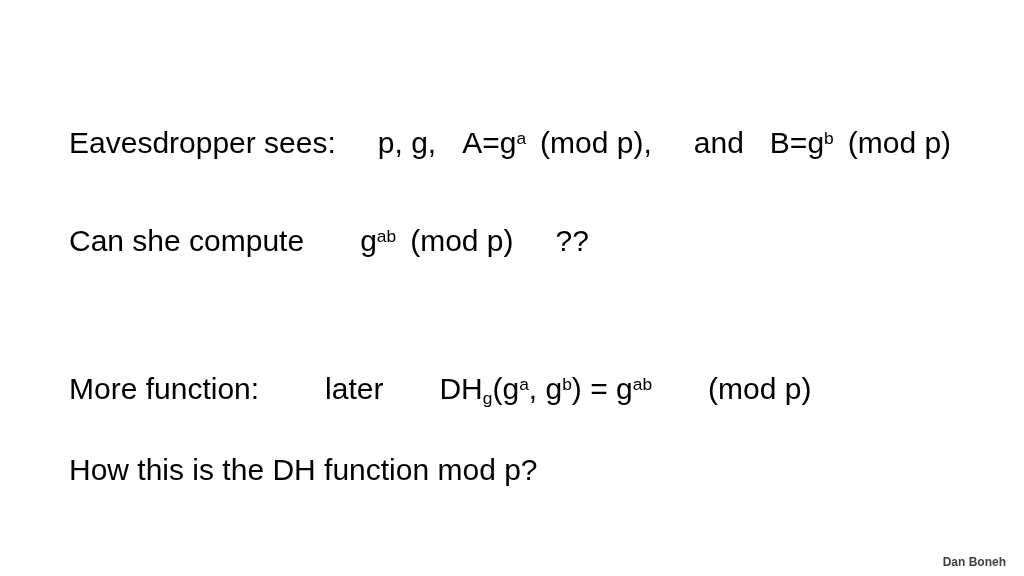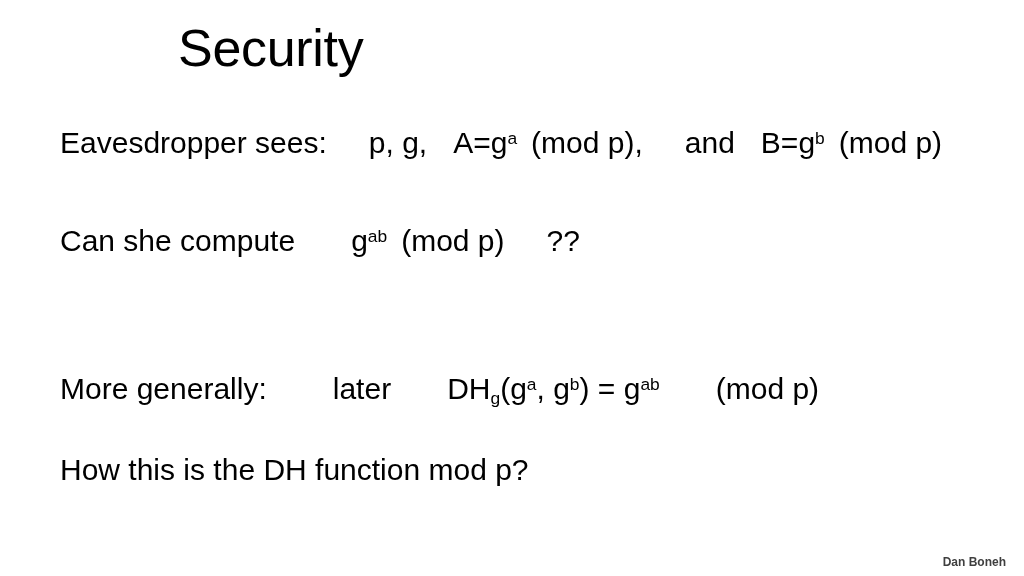--- a/index.html
+++ b/index.html
@@ -40,21 +40,21 @@
     font-size: 31px;
     line-height: 1;
     font-weight: 400;
     color: #000000;
     margin-left: 44px;
   }
 
   
   .body-line {
     position: absolute;
-    left: 60px;
+    left: 69px;
     white-space: nowrap;
     font-size: 30px;
     line-height: 1;
     font-weight: 400;
     color: #000000;
   }
   .line-eavesdropper { top: 128px; }
   .line-compute      { top: 226px; }
   .line-define       { top: 374px; }
   .line-howhard      { top: 455px; }
@@ -94,33 +94,32 @@
     white-space: nowrap;
     font-weight: bold;
   }
 </style>
 </head>
 <body>
 
 <div class="slide">
 
   <div class="title-row">
-    <span class="title-main">Security</span>
   </div>
 
   <div class="body-line line-eavesdropper">
     <span class="seg">Eavesdropper sees:</span><span class="sp-lg"></span><span class="seg">p, g,</span><span class="sp-md"></span><span class="seg"><span>A=g</span><sup class="exp">a</sup></span><span class="sp-sm"></span><span class="seg">(mod p),</span><span class="sp-lg"></span><span class="seg">and</span><span class="sp-md"></span><span class="seg"><span>B=g</span><sup class="exp">b</sup></span><span class="sp-sm"></span><span class="seg">(mod p)</span>
   </div>
 
   <div class="body-line line-compute">
     <span class="seg">Can she compute</span><span class="sp-xl"></span><span class="seg"><span>g</span><sup class="exp">ab</sup></span><span class="sp-sm"></span><span class="seg">(mod p)</span><span class="sp-lg"></span><span class="seg">??</span>
   </div>
 
   <div class="body-line line-define">
-    <span class="seg">More generally:</span><span class="sp-xxl"></span><span class="seg">later</span><span class="sp-xl"></span><span class="seg"><span>DH</span><sub class="idx">g</sub><span>(g</span><sup class="exp">a</sup><span>, g</span><sup class="exp">b</sup><span>) = g</span><sup class="exp">ab</sup></span><span class="sp-xl"></span><span class="seg">(mod p)</span>
+    <span class="seg">More function:</span><span class="sp-xxl"></span><span class="seg">later</span><span class="sp-xl"></span><span class="seg"><span>DH</span><sub class="idx">g</sub><span>(g</span><sup class="exp">a</sup><span>, g</span><sup class="exp">b</sup><span>) = g</span><sup class="exp">ab</sup></span><span class="sp-xl"></span><span class="seg">(mod p)</span>
   </div>
 
   <div class="body-line line-howhard">
     <span class="seg">How this is the DH function mod p?</span>
   </div>
 
   <div class="footer">Dan Boneh</div>
 
 </div>
 

